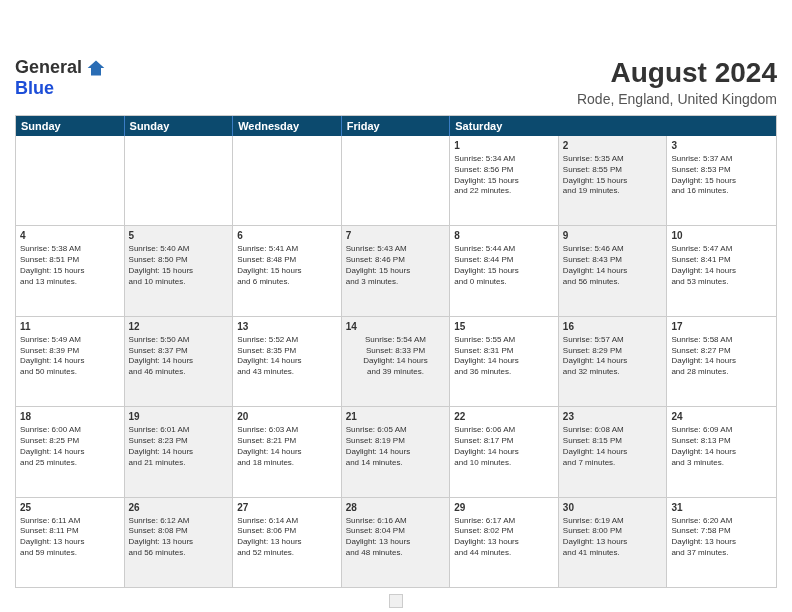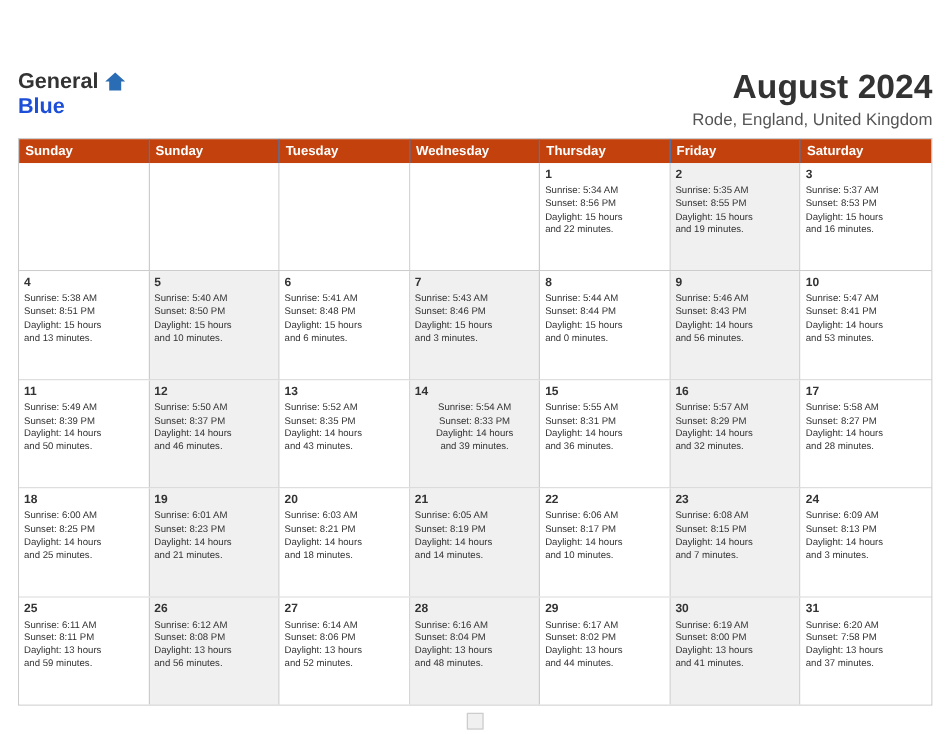--- a/index.html
+++ b/index.html
@@ -64,21 +64,21 @@
     }
     .calendar {
       flex: 1;
       display: flex;
       flex-direction: column;
       border: 1px solid #ccc;
     }
     .day-headers {
       display: grid;
       grid-template-columns: repeat(7, 1fr);
-      background: #c2410c;
+      background: #0c4a6e;
     }
     .day-header {
       color: #fff;
       font-size: 11px;
       font-weight: bold;
       padding: 4px 5px;
       text-align: left;
       border-right: 1px solid #3a7dc5;
     }
     .day-header:last-child { border-right: none; }
@@ -153,23 +153,21 @@
     <div class="title-area">
       <div class="month-year">August 2024</div>
       <div class="location">Rode, England, United Kingdom</div>
     </div>
   </div>
 
   <div class="calendar">
     <div class="day-headers" id="day-headers-row">
         <div class="day-header">Sunday</div>
         <div class="day-header">Sunday</div>
-        <div class="day-header">Tuesday</div>
         <div class="day-header">Wednesday</div>
-        <div class="day-header">Thursday</div>
         <div class="day-header">Friday</div>
         <div class="day-header">Saturday</div>
       </div>
     <div class="weeks" id="weeks-container">
         <div class="week">
           <div class="cell"></div>
           <div class="cell"></div>
           <div class="cell"></div>
           <div class="cell"></div>
           <div class="cell">

